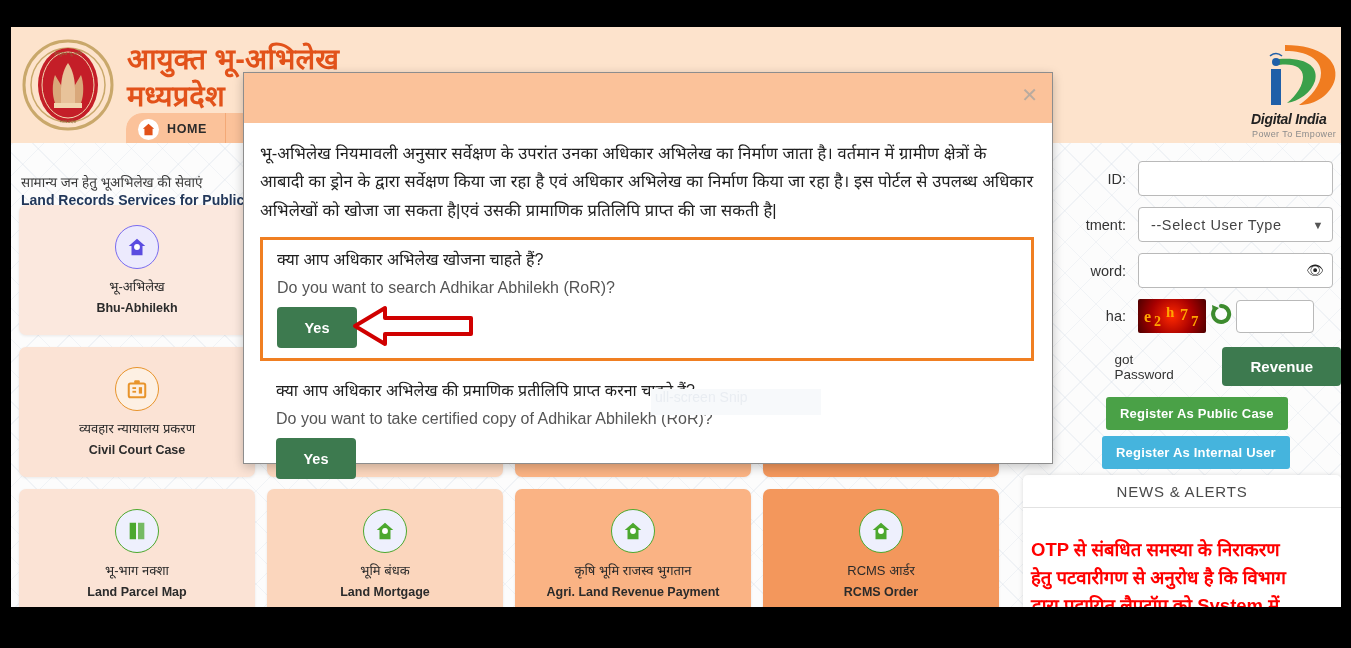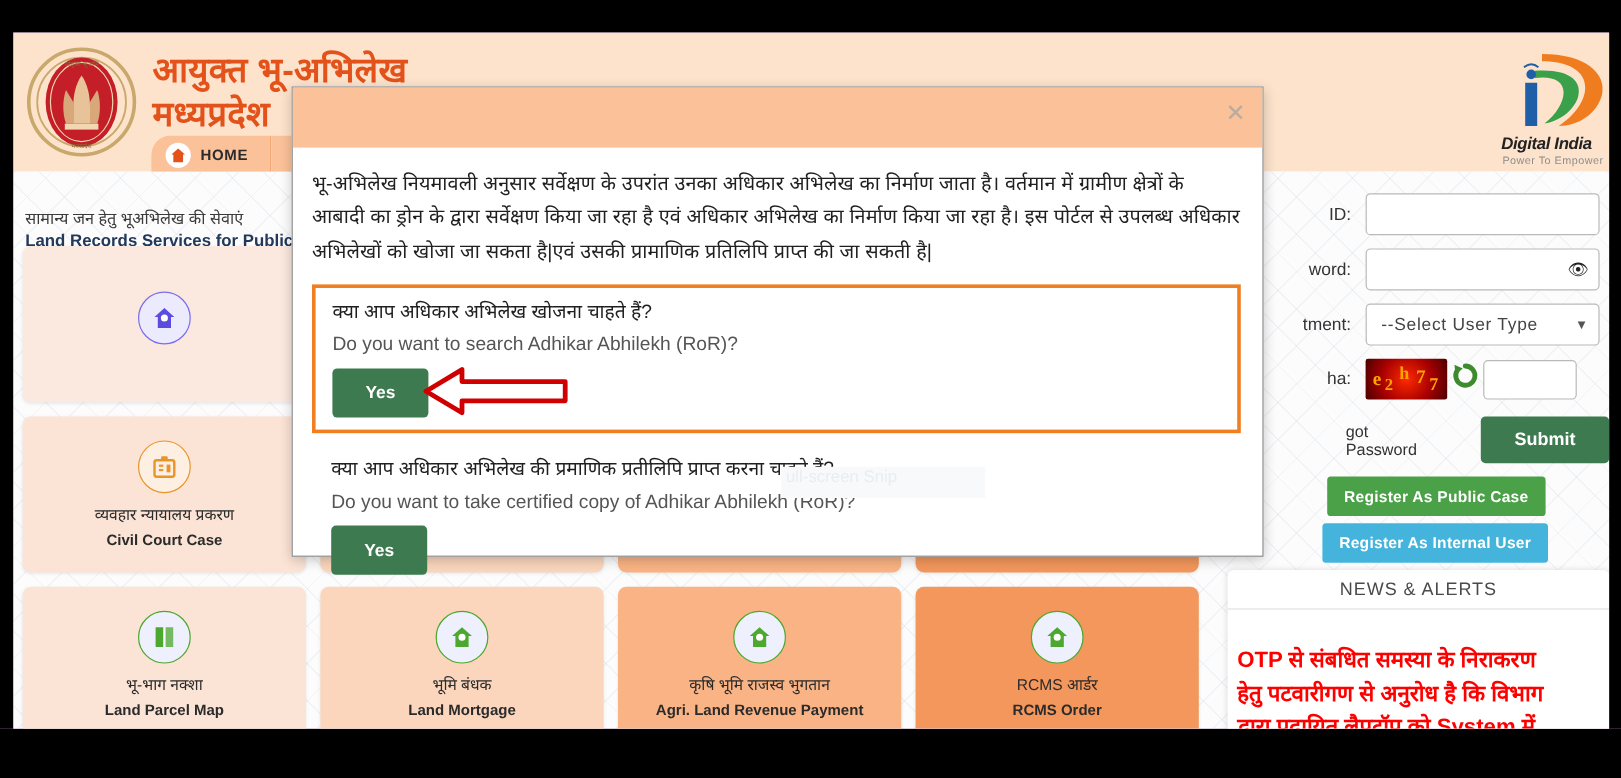--- a/index.html
+++ b/index.html
@@ -265,20 +265,30 @@
     <div class="content">
       <div class="bg-pattern"></div>
 
       <div class="services-head">
         <div class="sh-hi">सामान्य जन हेतु भूअभिलेख की सेवाएं</div>
         <div class="sh-en">Land Records Services for Public</div>
       </div>
 
       <div class="cards-wrap">
         <div class="row">
+          <div class="card" id="card0" style="background: rgb(251, 232, 222);">
+            <span class="icon-circ" id="ic0" style="background: rgb(236, 234, 253); border: 1.5px solid rgb(122, 108, 240);">
+                <svg width="22" height="22" viewBox="0 0 24 24">
+                  <path d="M12 3 L21 11 L18 11 L18 21 L6 21 L6 11 L3 11 Z" fill="#5b4ce0"></path>
+                  <circle cx="12" cy="12" r="3.2" fill="#fff"></circle>
+                </svg>
+              </span>
+            <span class="c-hi">भू-अभिलेख</span>
+            <span class="c-en">Bhu-Abhilekh</span>
+          </div>
           <div class="card" id="card1" style="background: rgb(251, 232, 222);">
             <span class="icon-circ" id="ic1" style="background: rgb(236, 234, 253); border: 1.5px solid rgb(122, 108, 240);">
                 <svg width="22" height="22" viewBox="0 0 24 24">
                   <path d="M12 3 L21 11 L18 11 L18 21 L6 21 L6 11 L3 11 Z" fill="#5b4ce0"></path>
                   <circle cx="12" cy="12" r="3.2" fill="#fff"></circle>
                 </svg>
               </span>
           </div>
           <div class="card" id="card2" style="background: rgb(251, 232, 222);">
             <span class="icon-circ" id="ic2" style="background: rgb(236, 234, 253); border: 1.5px solid rgb(122, 108, 240);">
@@ -384,32 +394,32 @@
       </div>
 
       <div class="login-panel">
 
         <div class="lp-row" style="margin-top:18px">
           <div class="lp-label">ID:</div>
           <input class="lp-input" type="text" style="">
         </div>
 
         <div class="lp-row">
+          <div class="lp-label">tment:</div>
+          <div class="lp-select">
+            <span>--Select User Type</span>
+            <span style="font-size:11px;color:#555;">▼</span>
+          </div>
+        </div>
+
+        <div class="lp-row">
           <div class="lp-label">word:</div>
           <div class="pwd-wrap">
             <input class="lp-input" type="password" style="">
             <span class="eye">👁</span>
-          </div>
-        </div>
-
-        <div class="lp-row">
-          <div class="lp-label">tment:</div>
-          <div class="lp-select">
-            <span>--Select User Type</span>
-            <span style="font-size:11px;color:#555;">▼</span>
           </div>
         </div>
 
         <div class="lp-row">
           <div class="lp-label">ha:</div>
           <div class="captcha-img">
             <span style="left:6px;  top:9px;  font-size:16px;">e</span>
             <span style="left:16px; top:15px; font-size:14px;">2</span>
             <span style="left:28px; top:5px;  font-size:15px;">h</span>
             <span style="left:42px; top:7px;  font-size:16px;">7</span>
@@ -420,21 +430,21 @@
               <path d="M12 4 A8 8 0 1 1 5.5 7.5" fill="none" stroke="#3d8b2e" stroke-width="4" stroke-linecap="round"></path>
               <path d="M3 3 L10 6 L4 11 Z" fill="#3d8b2e"></path>
             </svg>
           </div>
           <input class="captcha-in" type="text" style="">
         </div>
 
         <div class="lp-row" style="margin-top:14px;align-items:center;">
           <div class="lp-label" style="width:125px;text-align:right;padding-right:4px;"></div>
           <div class="forgot">got Password</div>
-          <button class="submit-btn" style="margin-left:42px">Submit</button>
+          <button class="submit-btn" style="margin-left:42px">Revenue</button>
         </div>
 
         <div style="margin-left:93px;margin-top:8px;">
           <button class="reg-btn" style="background:#4aa147;">Register As Public Case</button>
         </div>
         <div style="margin-left:89px;margin-top:6px;">
           <button class="reg-btn" style="background:#45b4dd;">Register As Internal User</button>
         </div>
       </div>
 

